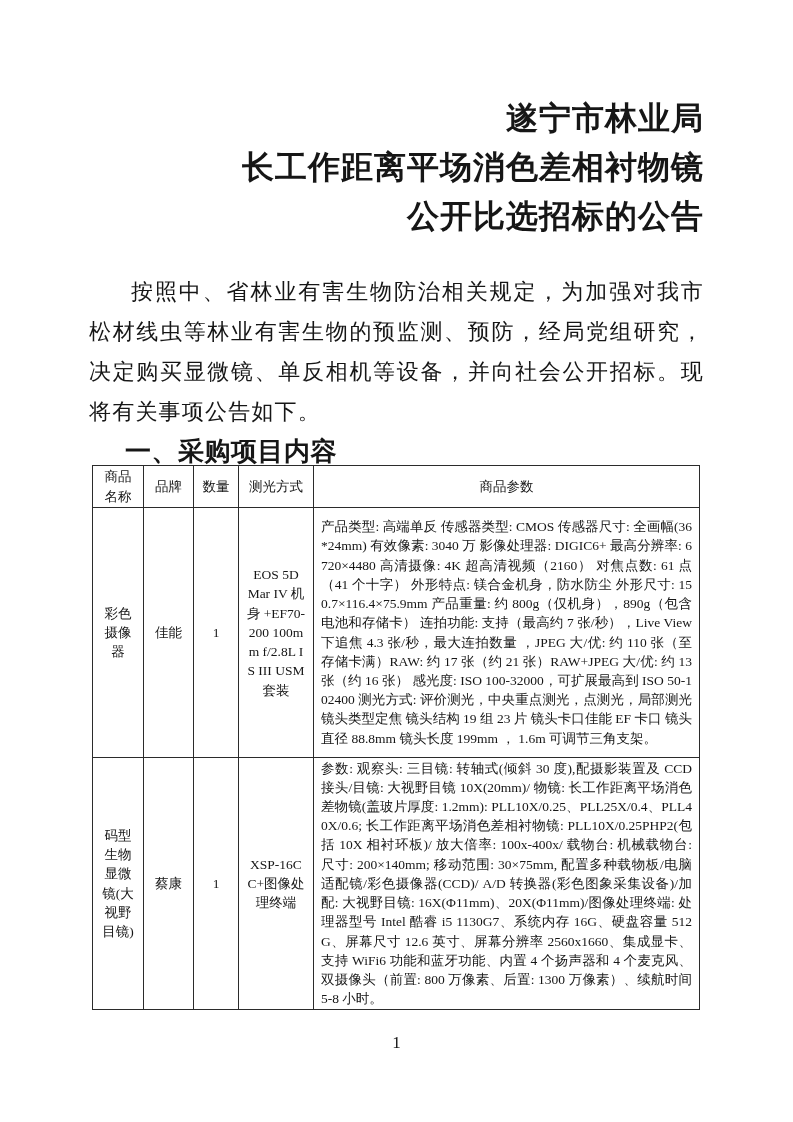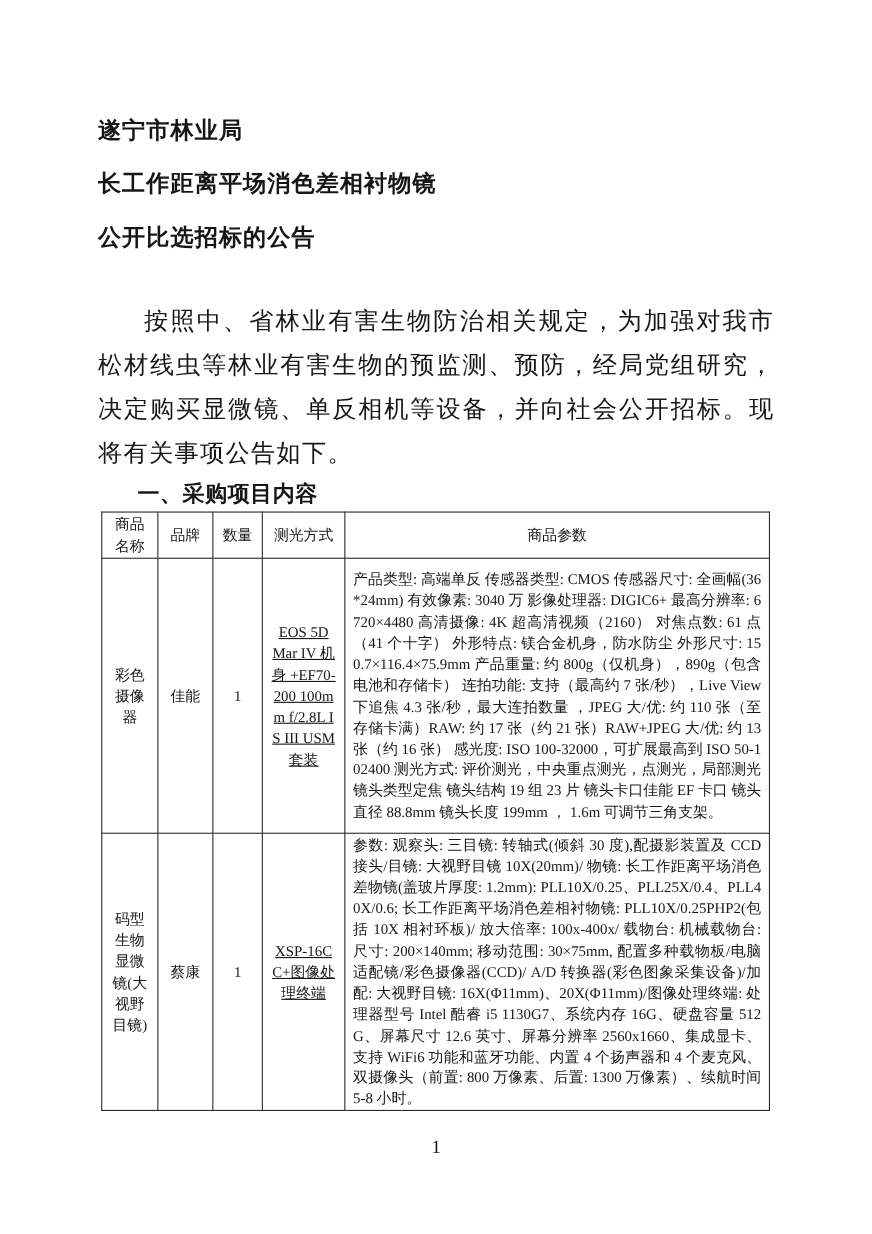--- a/index.html
+++ b/index.html
@@ -11,39 +11,39 @@
     overflow: hidden;
   }
   .page {
     width: 793px; height: 1122px;
     box-sizing: border-box;
     padding: 0 89px;
     position: relative;
   }
   .title-block {
     padding-top: 94px;
-    text-align: left;
+    text-align: right;
     font-weight: 700;
-    font-size: 21px;
+    font-size: 32px;
     line-height: 49px;
     letter-spacing: 1px;
   }
   .intro {
     margin: 31px 0 0 0;
     font-size: 22px;
     line-height: 40px;
     letter-spacing: 1.2px;
     text-indent: 42px;
     text-align: justify;
   }
   .section-heading {
     margin: 5px 0 0 0;
-    font-family: Liberation Mono, monospace;
+    font-family: Liberation Sans, sans-serif;
     font-weight: 700;
-    font-size: 20px;
+    font-size: 26px;
     line-height: 28px;
     text-indent: 36px;
     letter-spacing: 0.5px;
   }
   table.procurement {
     border-collapse: collapse;
     table-layout: fixed;
     width: 608px;
     margin-left: 3px;
     margin-top: 0;
@@ -57,21 +57,21 @@
     padding: 0 7px;
     box-sizing: border-box;
   }
   tr.head-row { height: 42px; }
   tr.body-row-1 { height: 250px; }
   tr.body-row-2 { height: 252px; }
   th.c-head { text-align: center; }
   td.c-name  { text-align: center; word-break: break-all; }
   td.c-brand { text-align: center; }
   td.c-qty   { text-align: center; }
-  td.c-model { text-align: center; word-break: break-all; padding: 0 5px; text-decoration: underline; }
+  td.c-model { text-align: center; word-break: break-all; padding: 0 5px; }
   td.c-params {
     text-align: justify;
     word-break: break-all;
     padding: 2px 7px;
   }
   .page-number {
     margin-top: 22px;
     text-align: center;
     font-size: 17px;
     line-height: 22px;

